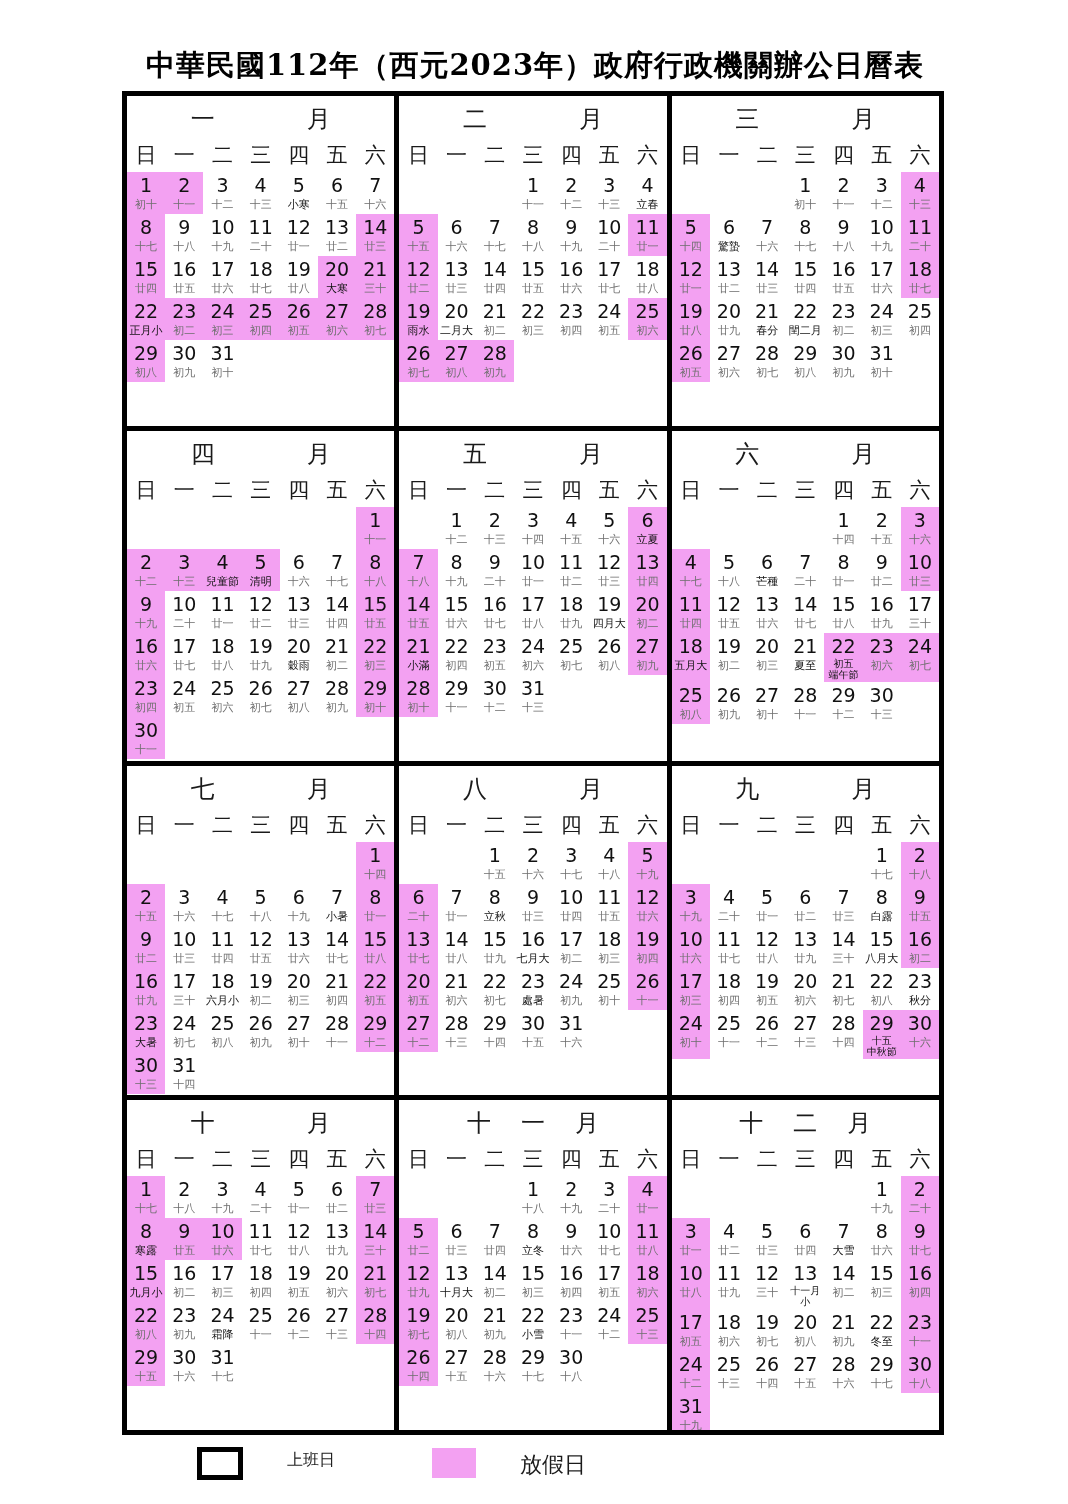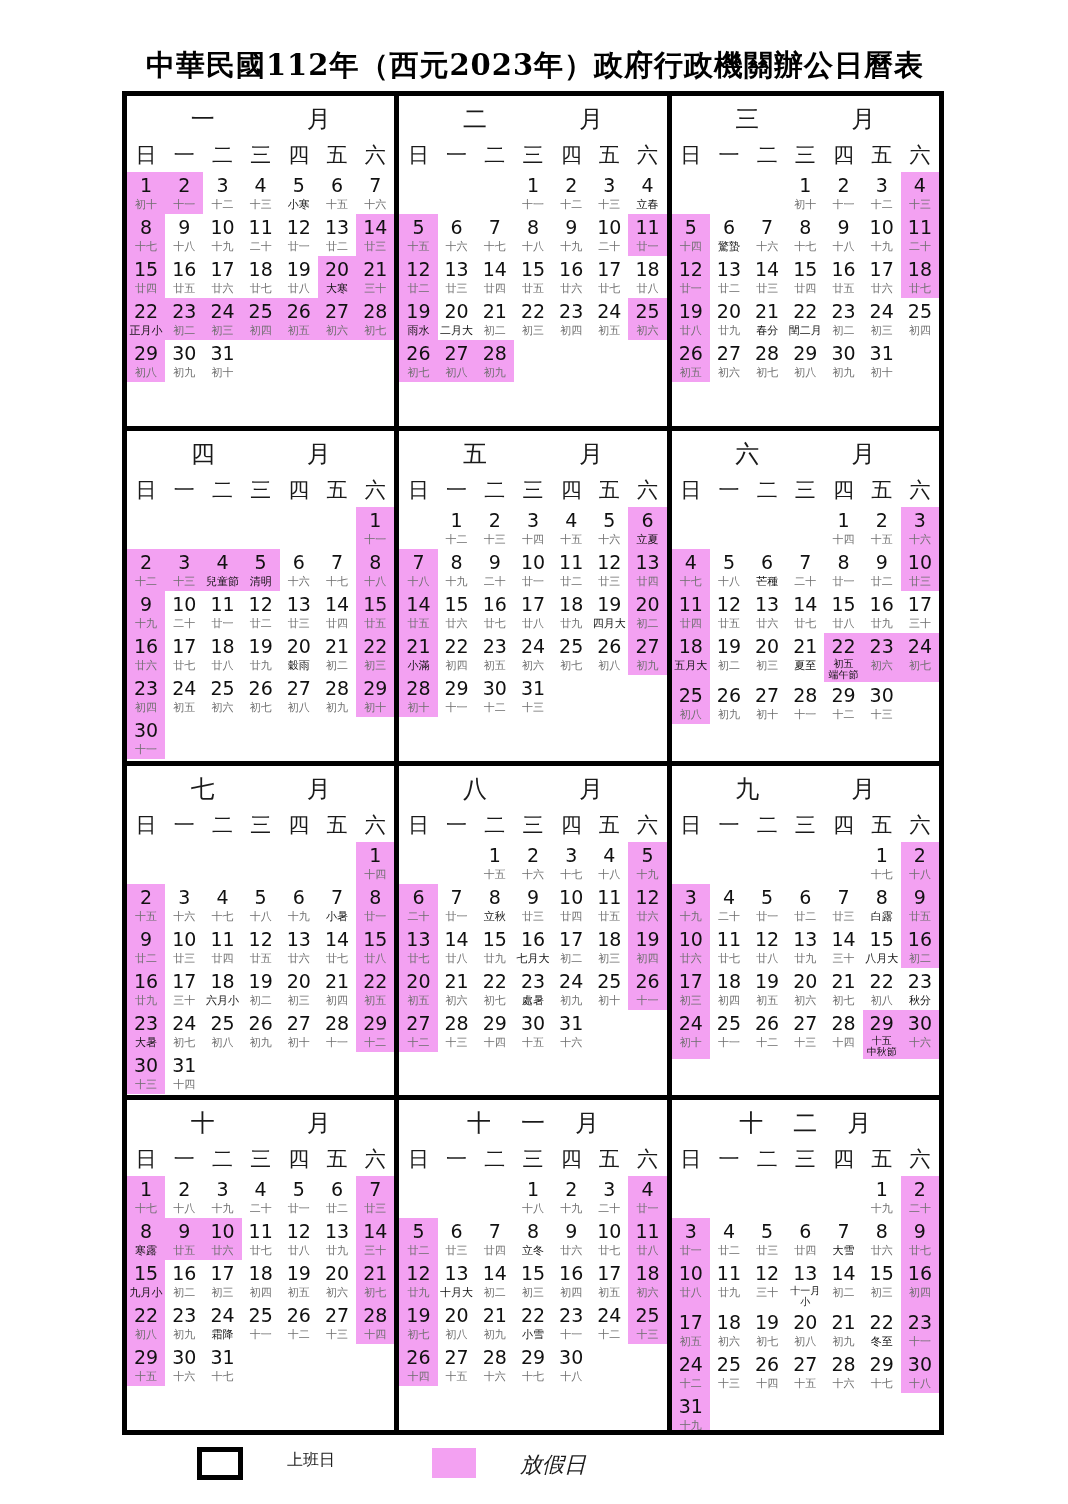--- a/index.html
+++ b/index.html
@@ -23,21 +23,21 @@
   .d{font-size:19px;line-height:24px;color:#111;}
   .l{font-size:11px;line-height:15px;color:#6e6e6e;}
   .l.s{color:#111;}
   .l .ln{display:block;}
   .l.two .ln{font-size:10px;line-height:11px;}
   .legend-swatch-work{position:absolute;left:197px;top:1447px;width:36px;height:23px;
         background:#fff;border:5px solid #000;}
   .legend-label-work{position:absolute;left:287px;top:1450px;font-size:16px;color:#1a1a1a;}
   .legend-swatch-holiday{position:absolute;left:432px;top:1448px;width:44px;height:30px;
         background:var(--pink,#f3a1f2);}
-  .legend-label-holiday{position:absolute;left:520px;top:1450px;font-size:22px;color:#1a1a1a;font-style:italic;}
+  .legend-label-holiday{position:absolute;left:520px;top:1450px;font-size:22px;color:#1a1a1a;}
 </style>
 </head>
 <body>
 
 <div id="page">
   <div class="page-title">中華民國112年（西元2023年）政府行政機關辦公日曆表</div>
   <div class="calendar">
       <div class="month">
         <div class="m-title" style="gap: 92px;">
           <div>一</div>

